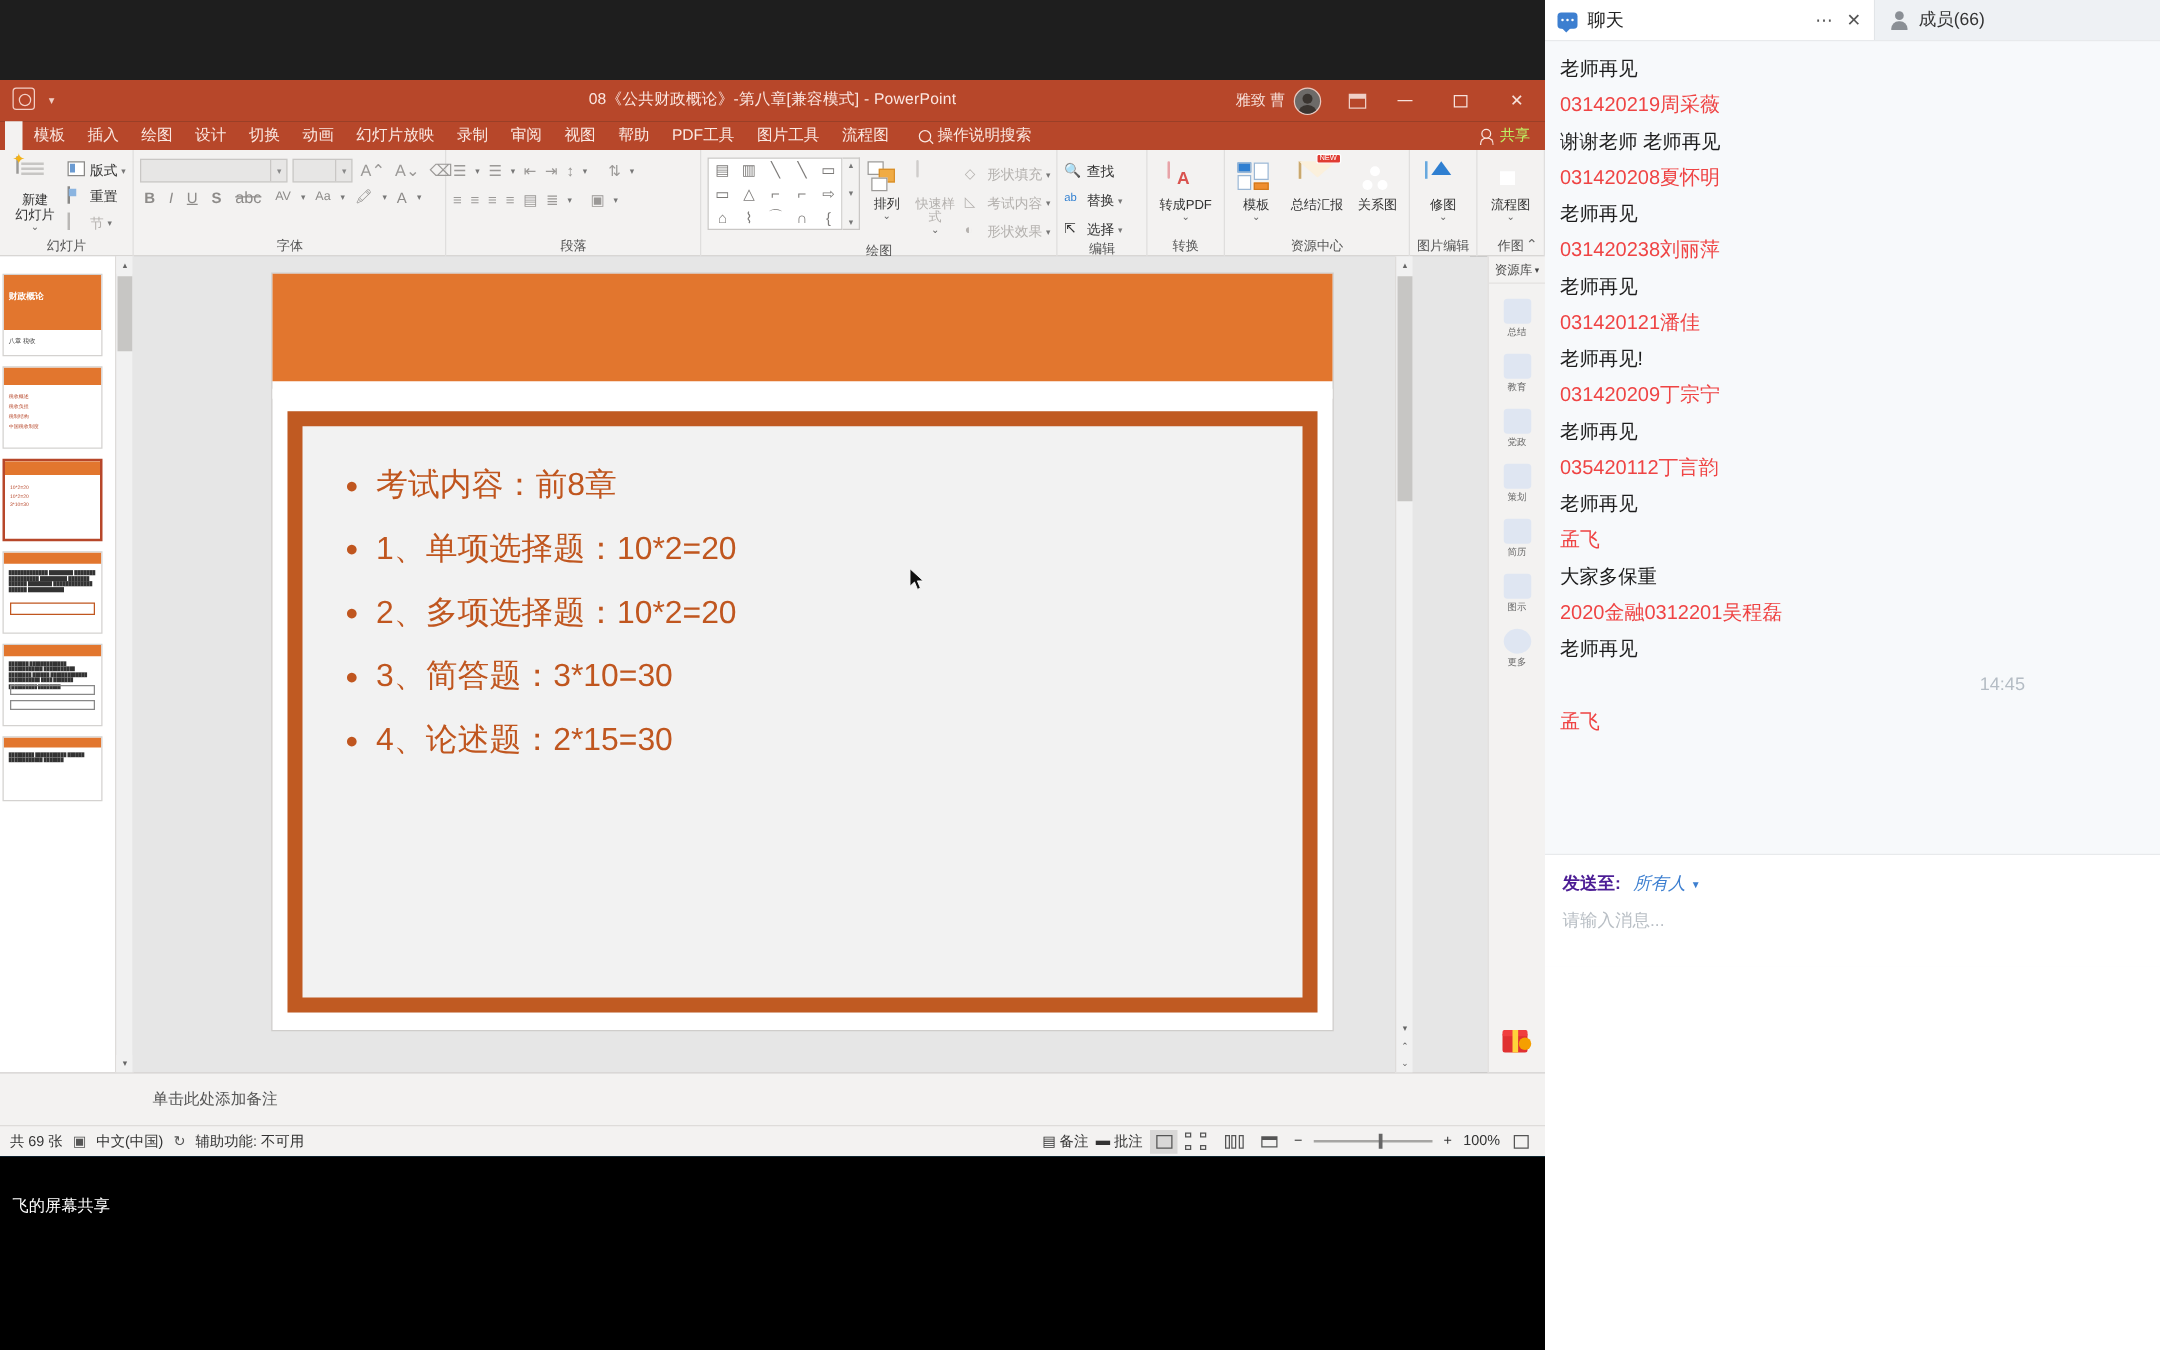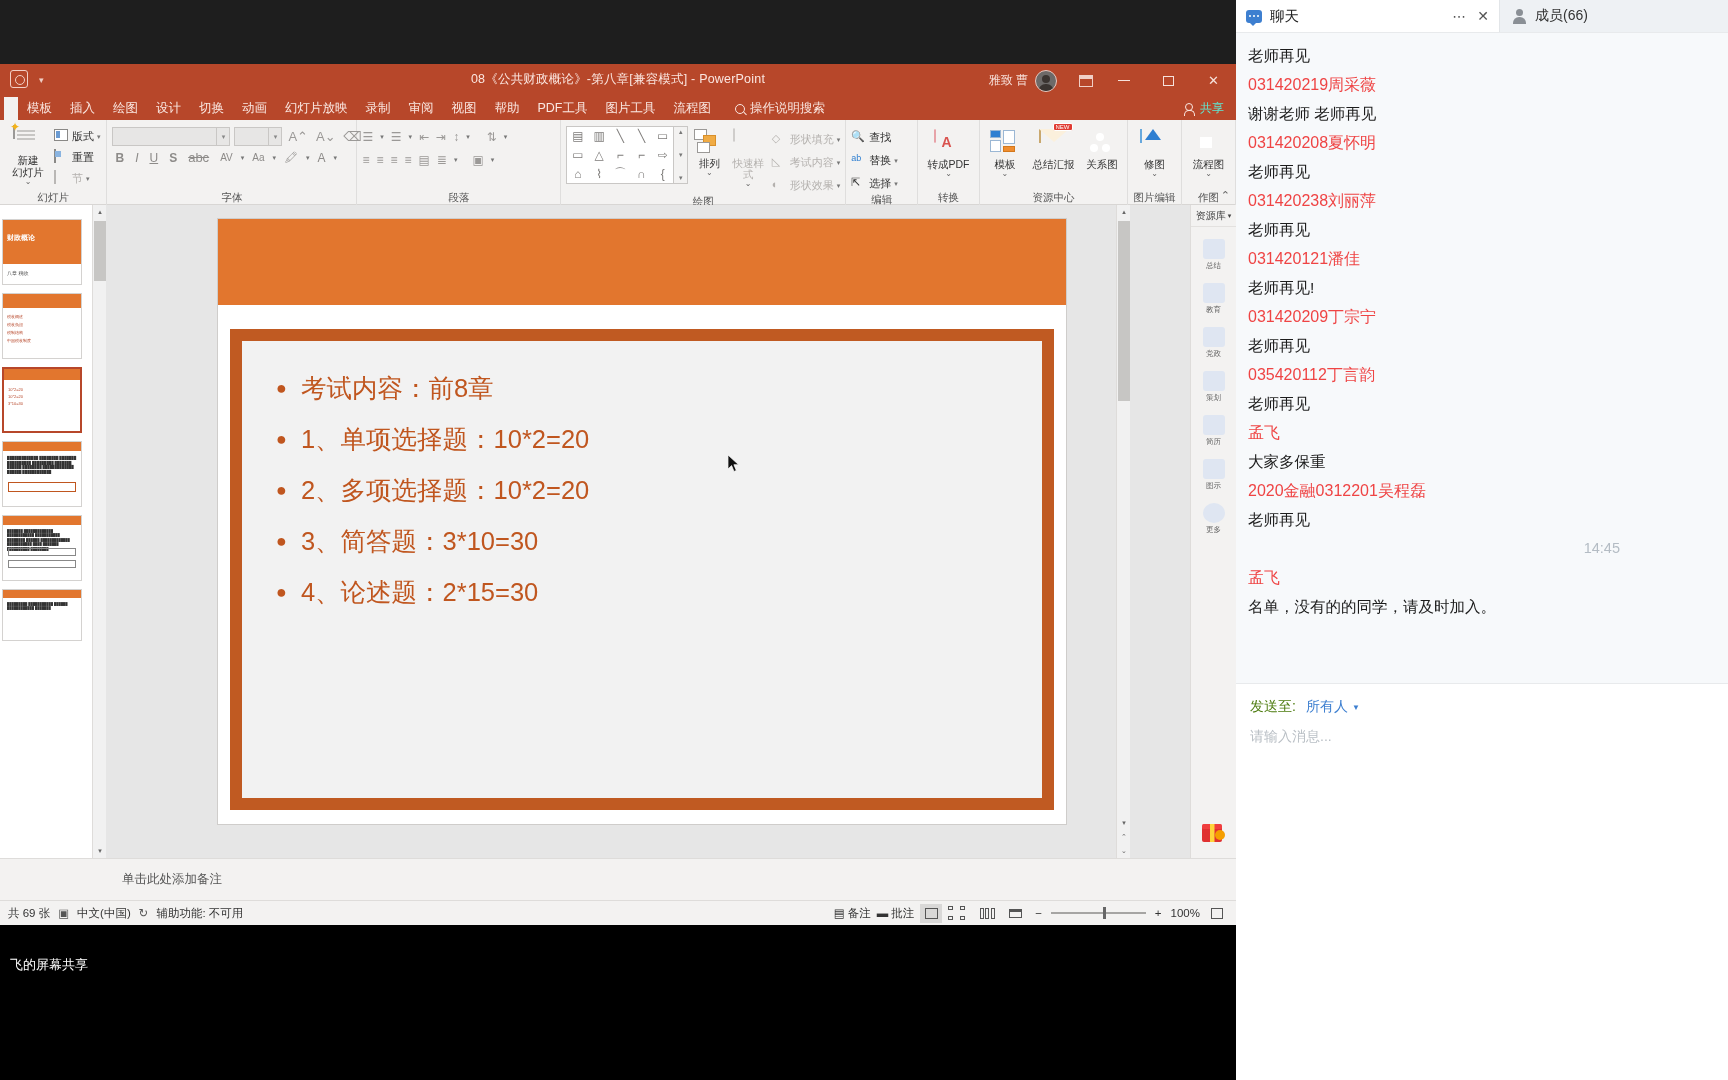--- a/index.html
+++ b/index.html
@@ -60,21 +60,21 @@
   .tab {
     color:#fae7e1; font-size:12.5px; padding:2px 9px; white-space:nowrap; line-height:17px;
   }
   .tab.search { display:flex; align-items:center; gap:5px; margin-left:6px; }
   .magnify {
     width:10px;height:10px;border:1.3px solid #fae7e1;border-radius:50%;display:inline-block;position:relative;
   }
   .magnify:after{content:"";position:absolute;right:-3px;bottom:-2px;width:4px;height:1.3px;
     background:#fae7e1;transform:rotate(45deg);}
   .share-btn {
-    position:absolute; right:12px; top:3px; color:#5eead4; font-size:12px;
+    position:absolute; right:12px; top:3px; color:#bef264; font-size:12px;
     display:flex; align-items:center; gap:4px;
   }
   .share-ic { width:12px;height:12px; position:relative; }
   .share-ic:before{content:"";position:absolute;left:1px;top:0;width:6px;height:6px;border:1.3px solid #fae7e1;border-radius:50%;}
   .share-ic:after{content:"";position:absolute;left:0;top:7px;width:9px;height:5px;border:1.3px solid #fae7e1;border-bottom:none;border-radius:5px 5px 0 0;}
 
   
   .ribbon {
     position:absolute; left:0; top:120px; width:1236px; height:85px;
     background:#f3f2f1; border-bottom:1px solid #d8d6d4; display:flex;
@@ -267,22 +267,22 @@
   .chat-body { position:absolute; left:0; top:33px; width:492px; height:650px; overflow:hidden;
                padding:8px 12px 0 12px; }
   .msg-name { color:#ef4444; font-size:16px; line-height:29px; }
   .msg-text { color:#1c1c1c; font-size:15.5px; line-height:29px; }
   .msg-time { color:#b4bcc4; font-size:14.5px; line-height:29px; text-align:right; padding-right:96px; }
   .msg-long { color:#1c1c1c; font-size:15.5px; line-height:29px; white-space:nowrap; overflow:hidden; }
 
   .chat-foot { position:absolute; left:0; top:683px; width:492px; height:90px; background:#fff;
                border-top:1px solid #e8eaec; }
   .sendrow { display:flex; align-items:center; gap:10px; padding:14px 14px 0 14px; font-size:14px; }
-  .send-lb { color:#4d7c0f; }
-  .send-to { color:#3d7fd0; display:flex; align-items:center; gap:4px; }
+  .send-lb { color:#4c1d95;font-weight:bold; }
+  .send-to { color:#3d7fd0; display:flex; align-items:center; gap:4px;font-style:italic; }
   .send-caret { font-size:8px; }
   .chat-input { padding:12px 14px 0 14px; color:#b9bfc5; font-size:14px; }
   .chat-rest { position:absolute; left:0; top:773px; width:492px; height:307px; background:#fff; }
 </style>
 </head>
 <body>
 
 <div id="root">
 
   <div id="ppt-area">
@@ -791,21 +791,20 @@
       <div class="msg-name">031420209丁宗宁</div>
       <div class="msg-text">老师再见</div>
       <div class="msg-name">035420112丁言韵</div>
       <div class="msg-text">老师再见</div>
       <div class="msg-name">孟飞</div>
       <div class="msg-text">大家多保重</div>
       <div class="msg-name">2020金融0312201吴程磊</div>
       <div class="msg-text">老师再见</div>
       <div class="msg-time">14:45</div>
       <div class="msg-name">孟飞</div>
-      <div class="msg-text">名单，没有的的同学，请及时加入。</div>
     </div>
 
     <div class="chat-foot">
       <div class="sendrow">
         <span class="send-lb">发送至:</span>
         <span class="send-to">
           <span>所有人</span>
           <span class="send-caret">▼</span>
         </span>
       </div>

